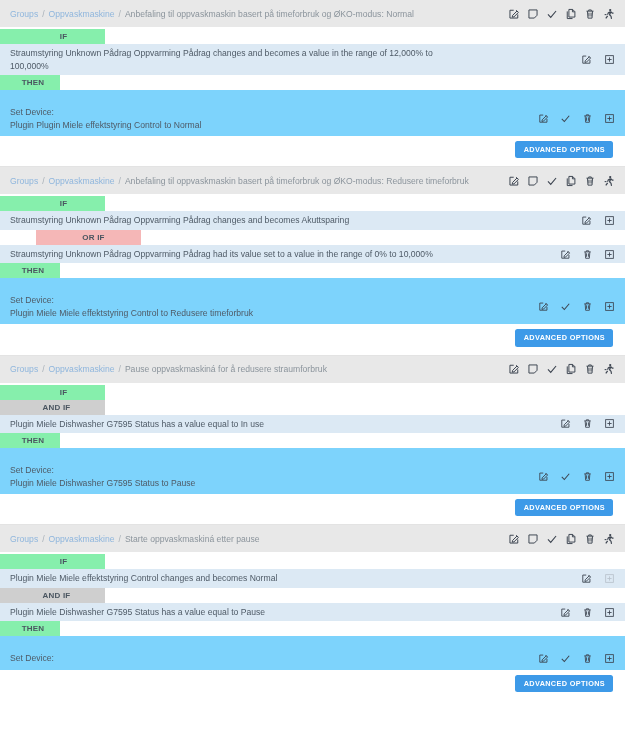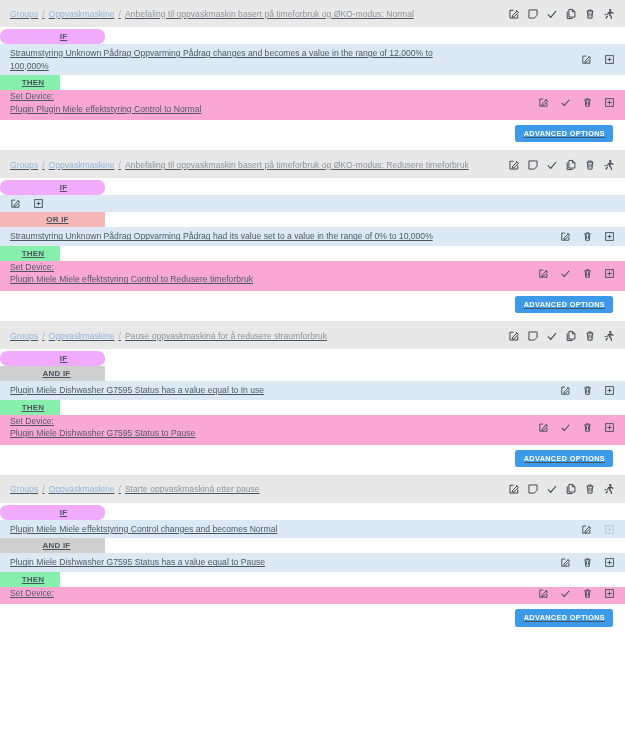--- a/index.html
+++ b/index.html
@@ -5,21 +5,21 @@
   * { box-sizing: border-box; }
   html, body { margin:0; padding:0; }
   body {
     width:625px; height:750px;
     background:#ffffff;
     font-family:"Liberation Sans", sans-serif;
     font-size:8.6px;
     color:#4a5560;
     overflow:hidden;
   }
-  .rule-card { width:625px; background:#ffffff; border-bottom:1px solid #e3e3e3;text-decoration:underline; }
+  .rule-card { width:625px; background:#ffffff; border-bottom:1px solid #e3e3e3; }
   .rule-card:last-child { border-bottom:none; }
 
   
   .card-header {
     background:#e8e8e8;
     height:27px;
     display:flex;
     align-items:center;
     padding:0 6px 0 10px;
   }
@@ -32,32 +32,32 @@
   .hicon svg { width:12px; height:12px; display:block; }
 
   
   .tag-row { height:15px; display:flex; }
   .tag {
     height:15px; line-height:15px;
     font-size:8px; font-weight:bold; color:#4a5560;
     text-align:center;
     letter-spacing:.2px;
   }
-  .tag.if   { width:105px; background:#f0abfc; padding-left:0; text-indent:22px;border-radius:7px; }
-  .tag.orif { width:105px; background:#f5b7b7; text-indent:10px; }
+  .tag.if   { width:105px; background:#86efac; padding-left:0; text-indent:22px; }
+  .tag.orif { width:105px; background:#f5b7b7; text-indent:10px;margin-left:36px; }
   .tag.andif{ width:105px; background:#cfcfcf; text-indent:8px; }
   .tag.then { width:60px;  background:#86efac; text-indent:6px; }
 
   .row {
     display:flex; align-items:center;
     padding:3px 6px 3px 10px;
     min-height:17px;
   }
   .row.cond   { background:#dce9f4;align-items:center; }
-  .row.action { background:#f9a8d4; padding-top:0; padding-bottom:5px;gap:13px; }
+  .row.action { background:#7dd3fc; padding-top:16px; padding-bottom:5px;gap:13px; }
   .row-text { flex:1 1 auto; line-height:12.5px; color:#4e5a66; padding-right:8px; }
   .row-text .l2 { display:block; }
   .row-icons { display:flex; align-items:center; gap:11px; flex:0 0 auto; padding-right:4px; }
   .row-icons.narrow { gap:12px; }
   .ricon { width:11px; height:11px; display:block; color:#3c4450; }
   .ricon svg { width:11px; height:11px; display:block; }
   .ricon.disabled { color:#b9c3cc; }
 
   .spacer { height:2px; }
   .adv-wrap { display:flex; justify-content:flex-end; padding:5px 12px 8px 0; }
@@ -237,20 +237,21 @@
               <path d="M2.2 8.1h2.4v1.4H2.2z"></path>
             </svg>
           </span>
         </div>
       </div>
       <div class="spacer"></div>
       <div class="tag-row">
         <div class="tag if">IF</div>
       </div>
       <div class="row cond">
+        <div class="row-text"><span>Straumstyring Unknown Pådrag Oppvarming Pådrag changes and becomes Akuttsparing</span></div>
         <div class="row-icons narrow">
           <span class="ricon">
             <svg viewBox="0 0 16 16" fill="none" stroke="currentColor" stroke-width="1.3">
               <path d="M13 8.6V13.4H2.6V3H7.6"></path>
               <path d="M6.1 9.9l5.9-5.9 1.9 1.9-5.9 5.9-2.3.4z" fill="none"></path>
               <path d="M10.9 2.9l2.2 2.2"></path>
             </svg>
           </span>
           <span class="ricon">
             <svg viewBox="0 0 16 16" fill="none" stroke="currentColor" stroke-width="1.25">

